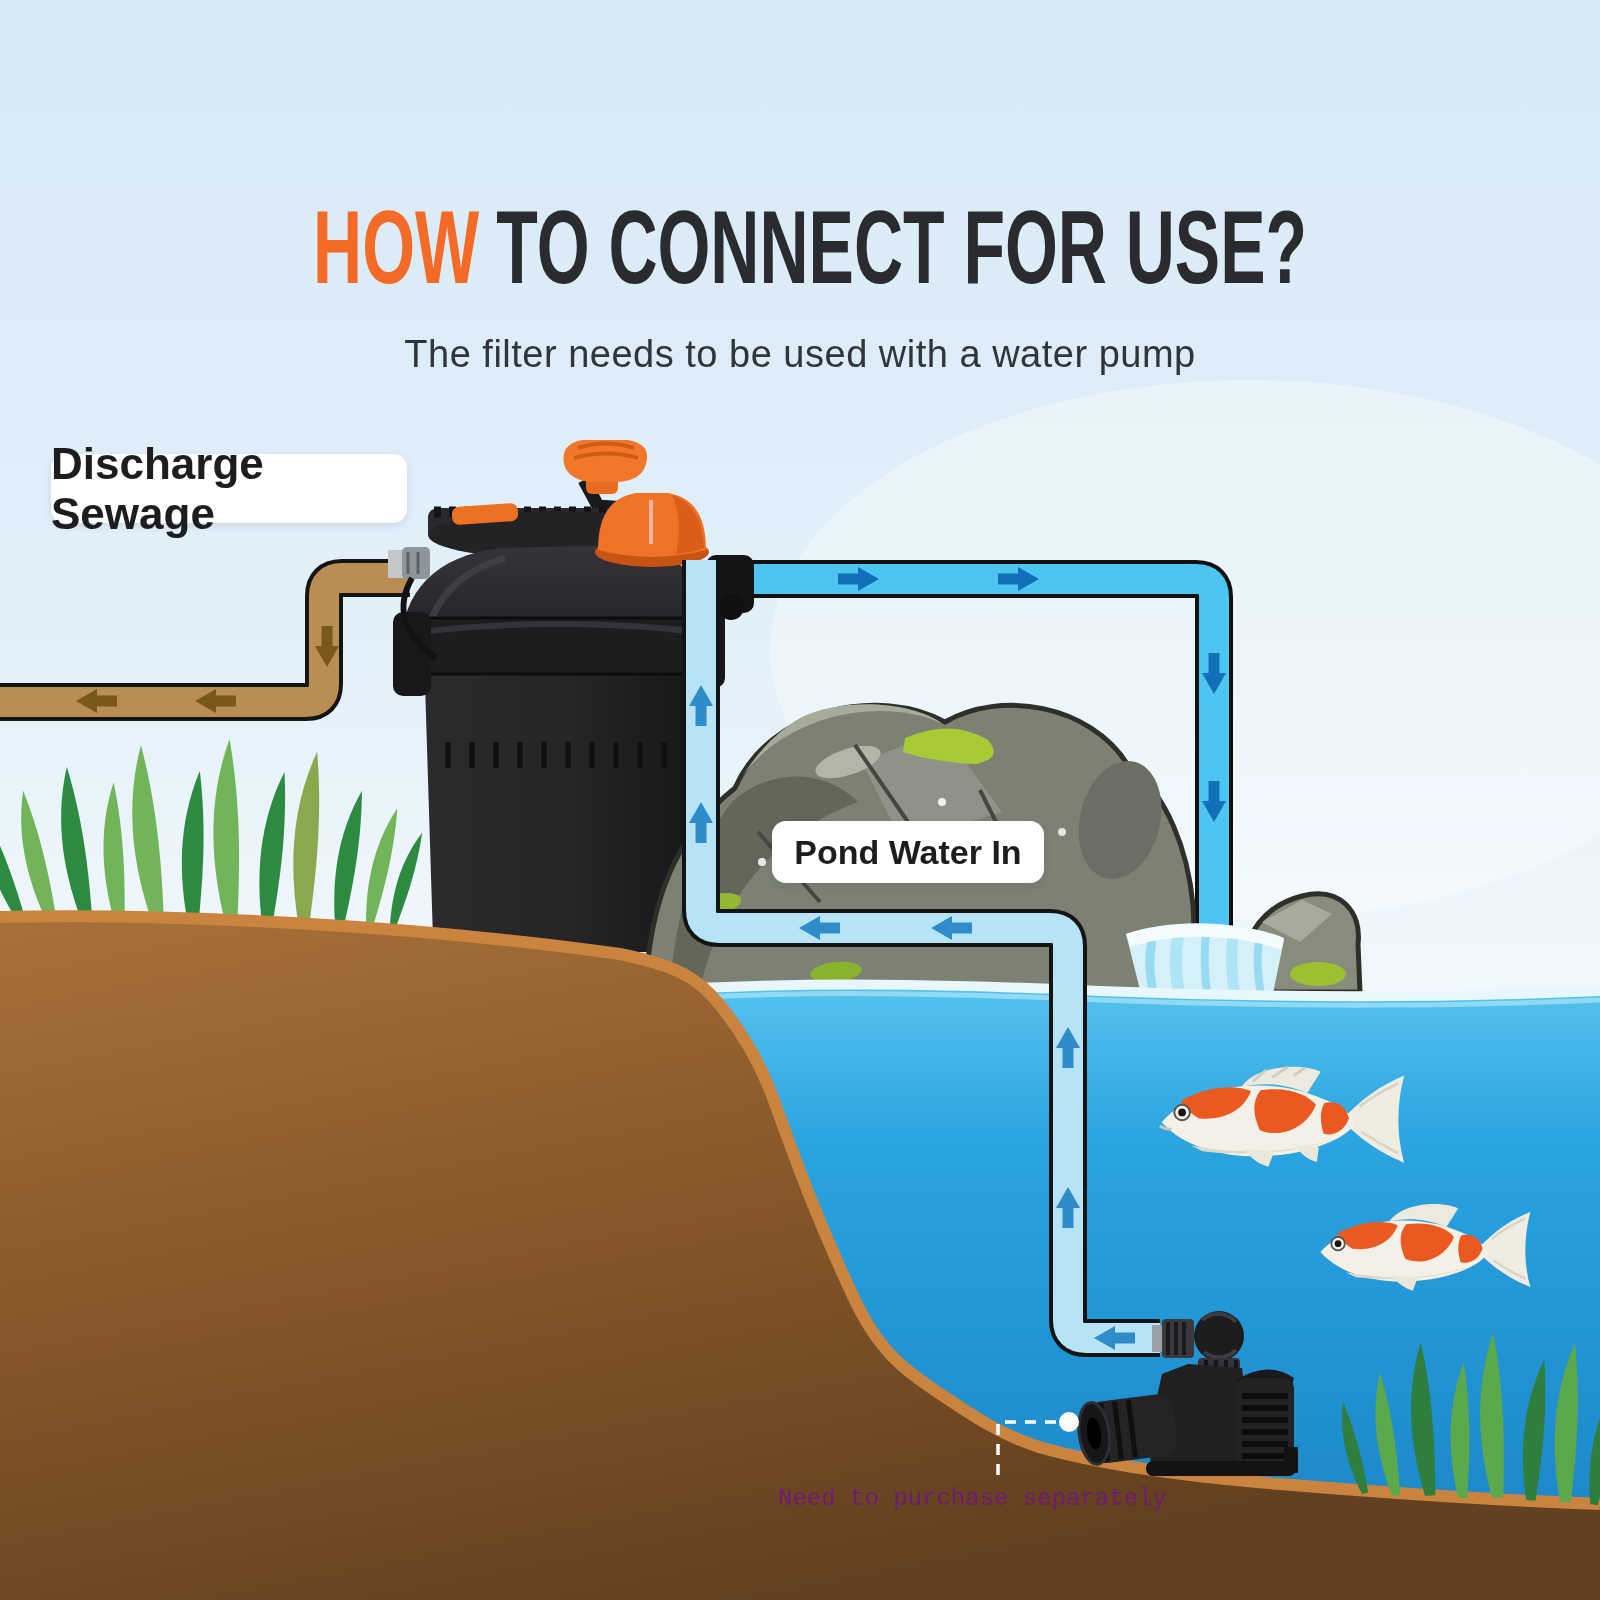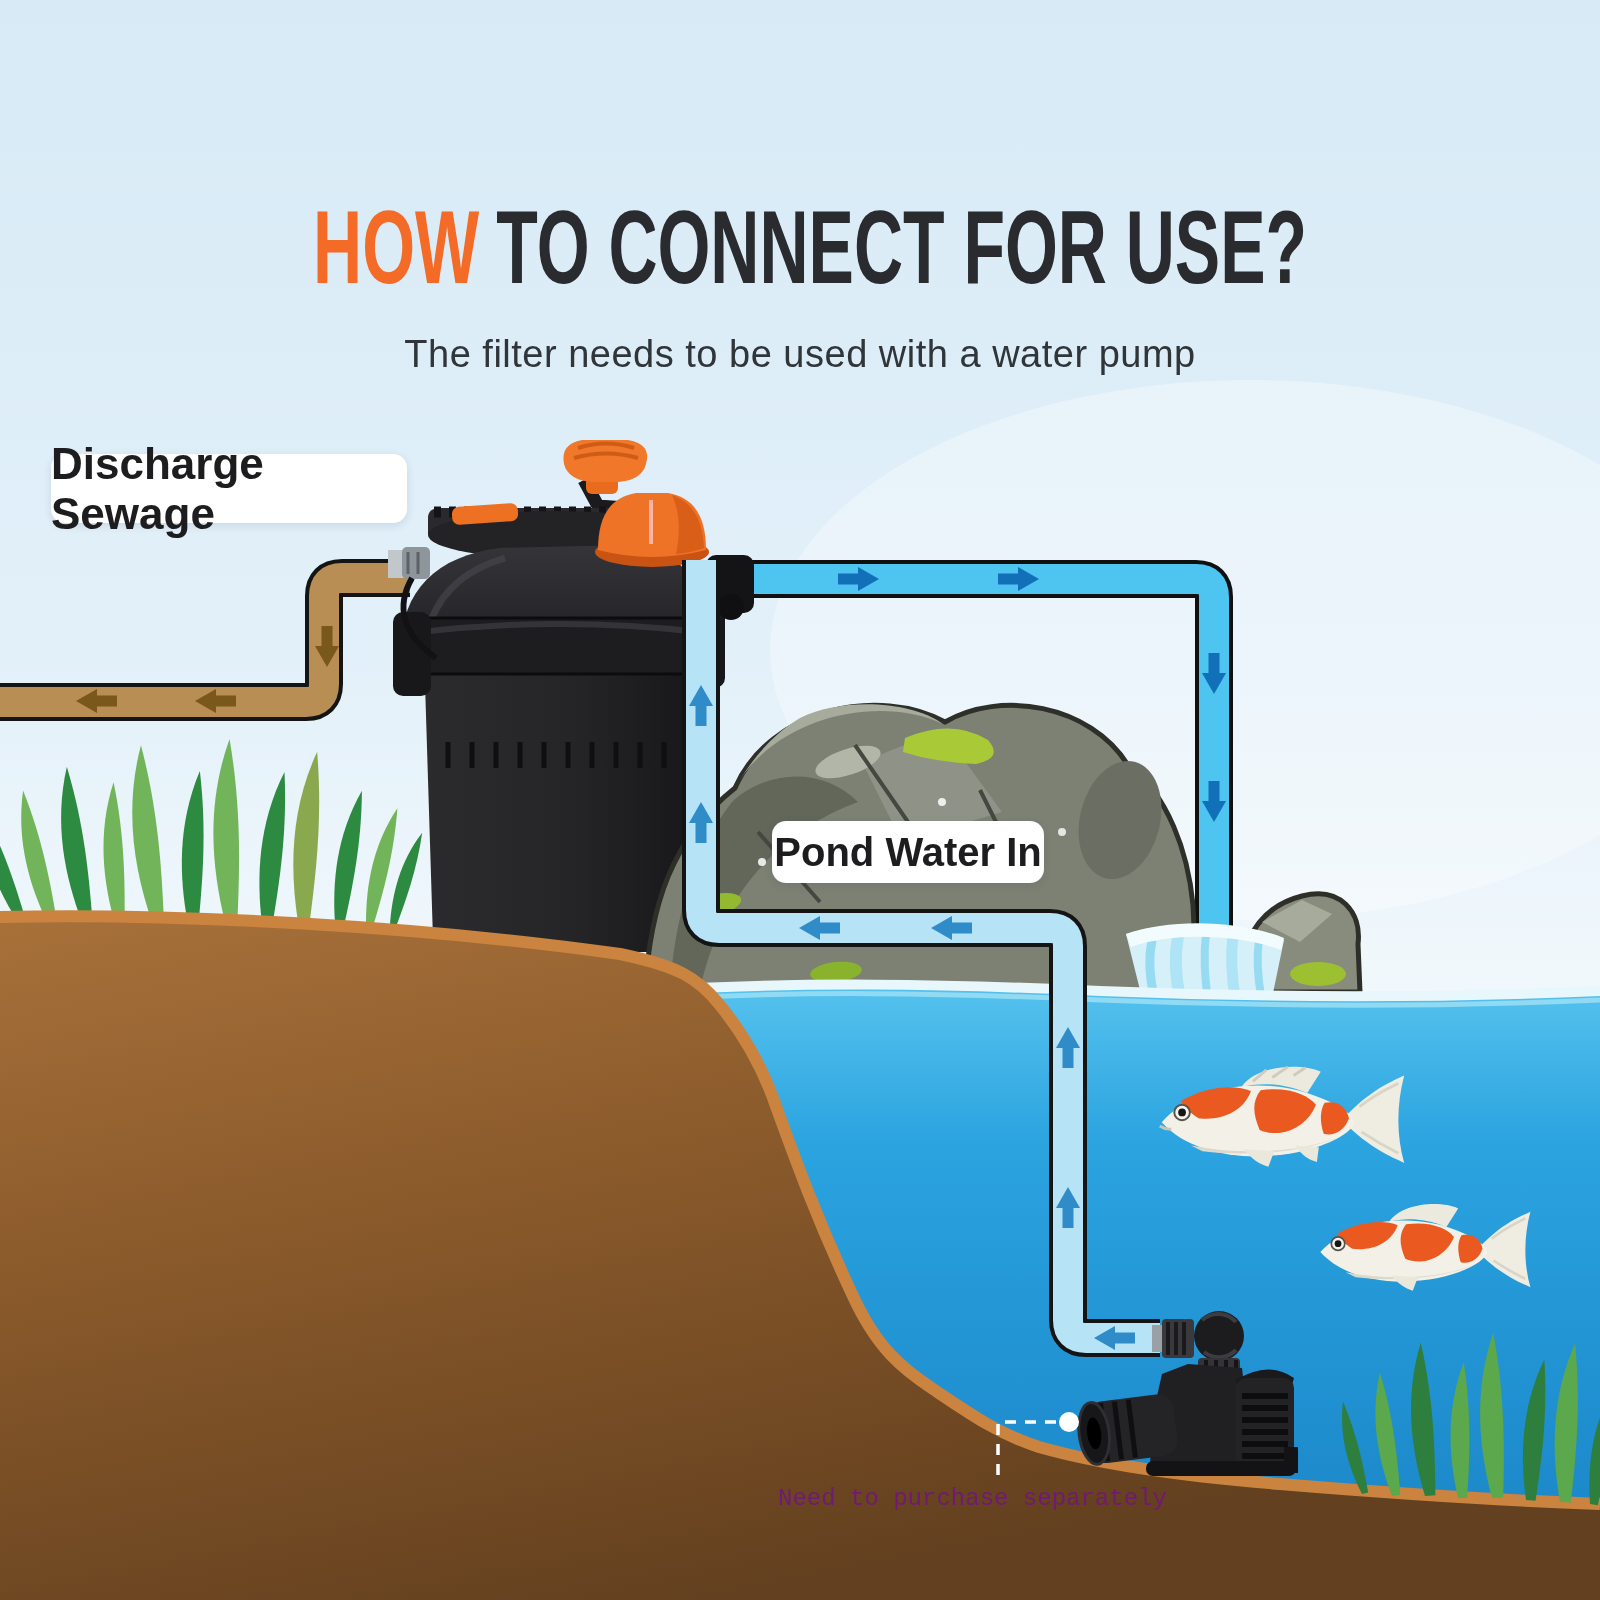--- a/index.html
+++ b/index.html
@@ -12,21 +12,21 @@
   #title .squeeze{display:inline-block;transform:scaleX(0.66);transform-origin:50% 50%;}
   #title .hl{color:#f36b26;margin-right:26px;}
   #subtitle{left:0;right:0;top:286px;text-align:center;font-size:38px;
             color:#30353a;letter-spacing:.5px;margin-top:47px;}
   .label{position:absolute;z-index:6;background:#ffffff;border-radius:14px;
          display:flex;align-items:center;justify-content:center;
          font-weight:bold;color:#1d1d1f;
          box-shadow:0 3px 8px rgba(40,60,80,.12);}
   #lbl-discharge{left:36px;top:454px;width:356px;height:69px;font-size:44px;margin-left:15px;}
   #lbl-clean{left:750px;top:452px;width:452px;height:66px;font-size:33px;}
-  #lbl-pond{left:772px;top:821px;width:272px;height:62px;font-size:40px;}
+  #lbl-pond{left:772px;top:821px;width:272px;height:62px;font-size:34px;}
   #footnote{left:778px;top:1485px;font-size:24px;color:#701a75;z-index:7;font-family:Liberation Mono, monospace;}
 </style>
 </head>
 <body>
 
 <div id="page">
 
 <svg id="scene" viewBox="0 0 1600 1600" xmlns="http://www.w3.org/2000/svg">
   <defs>
     <linearGradient id="skyG" x1="0" y1="0" x2="0" y2="1">

